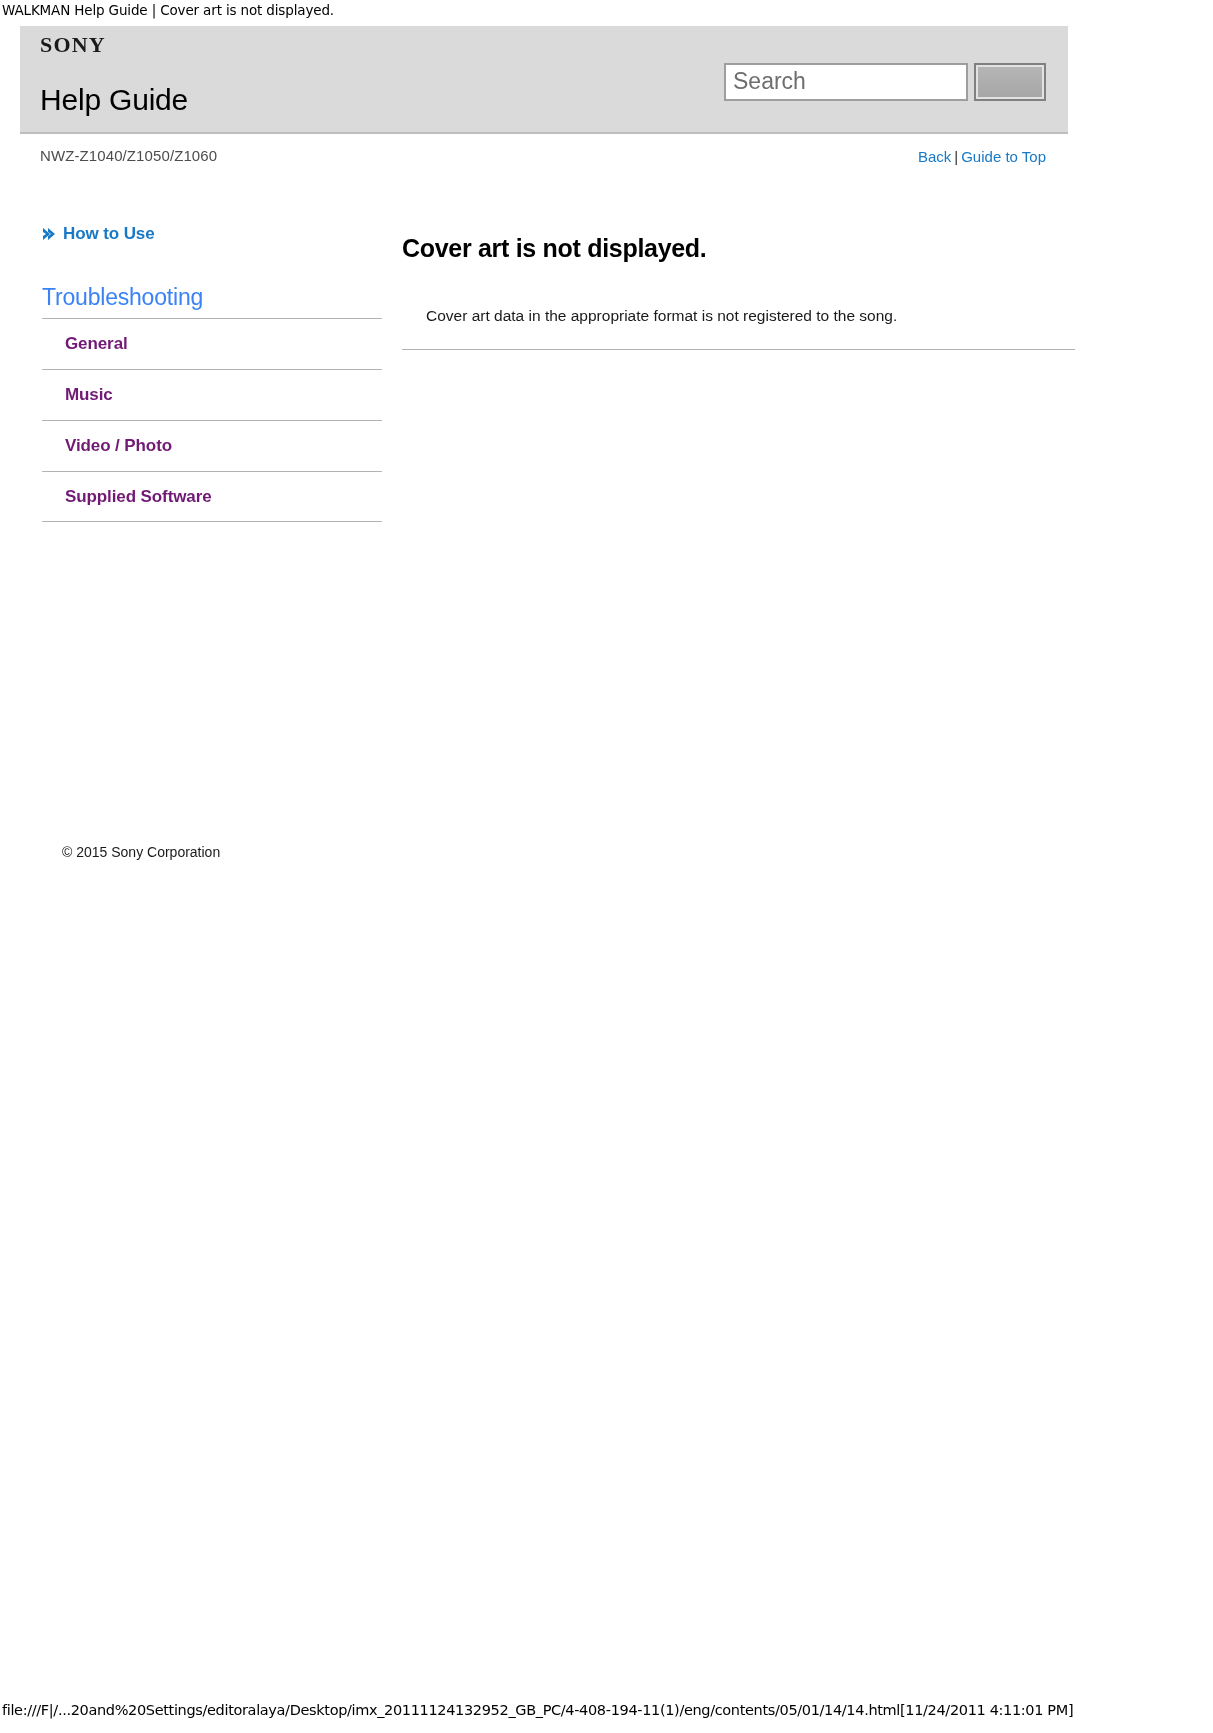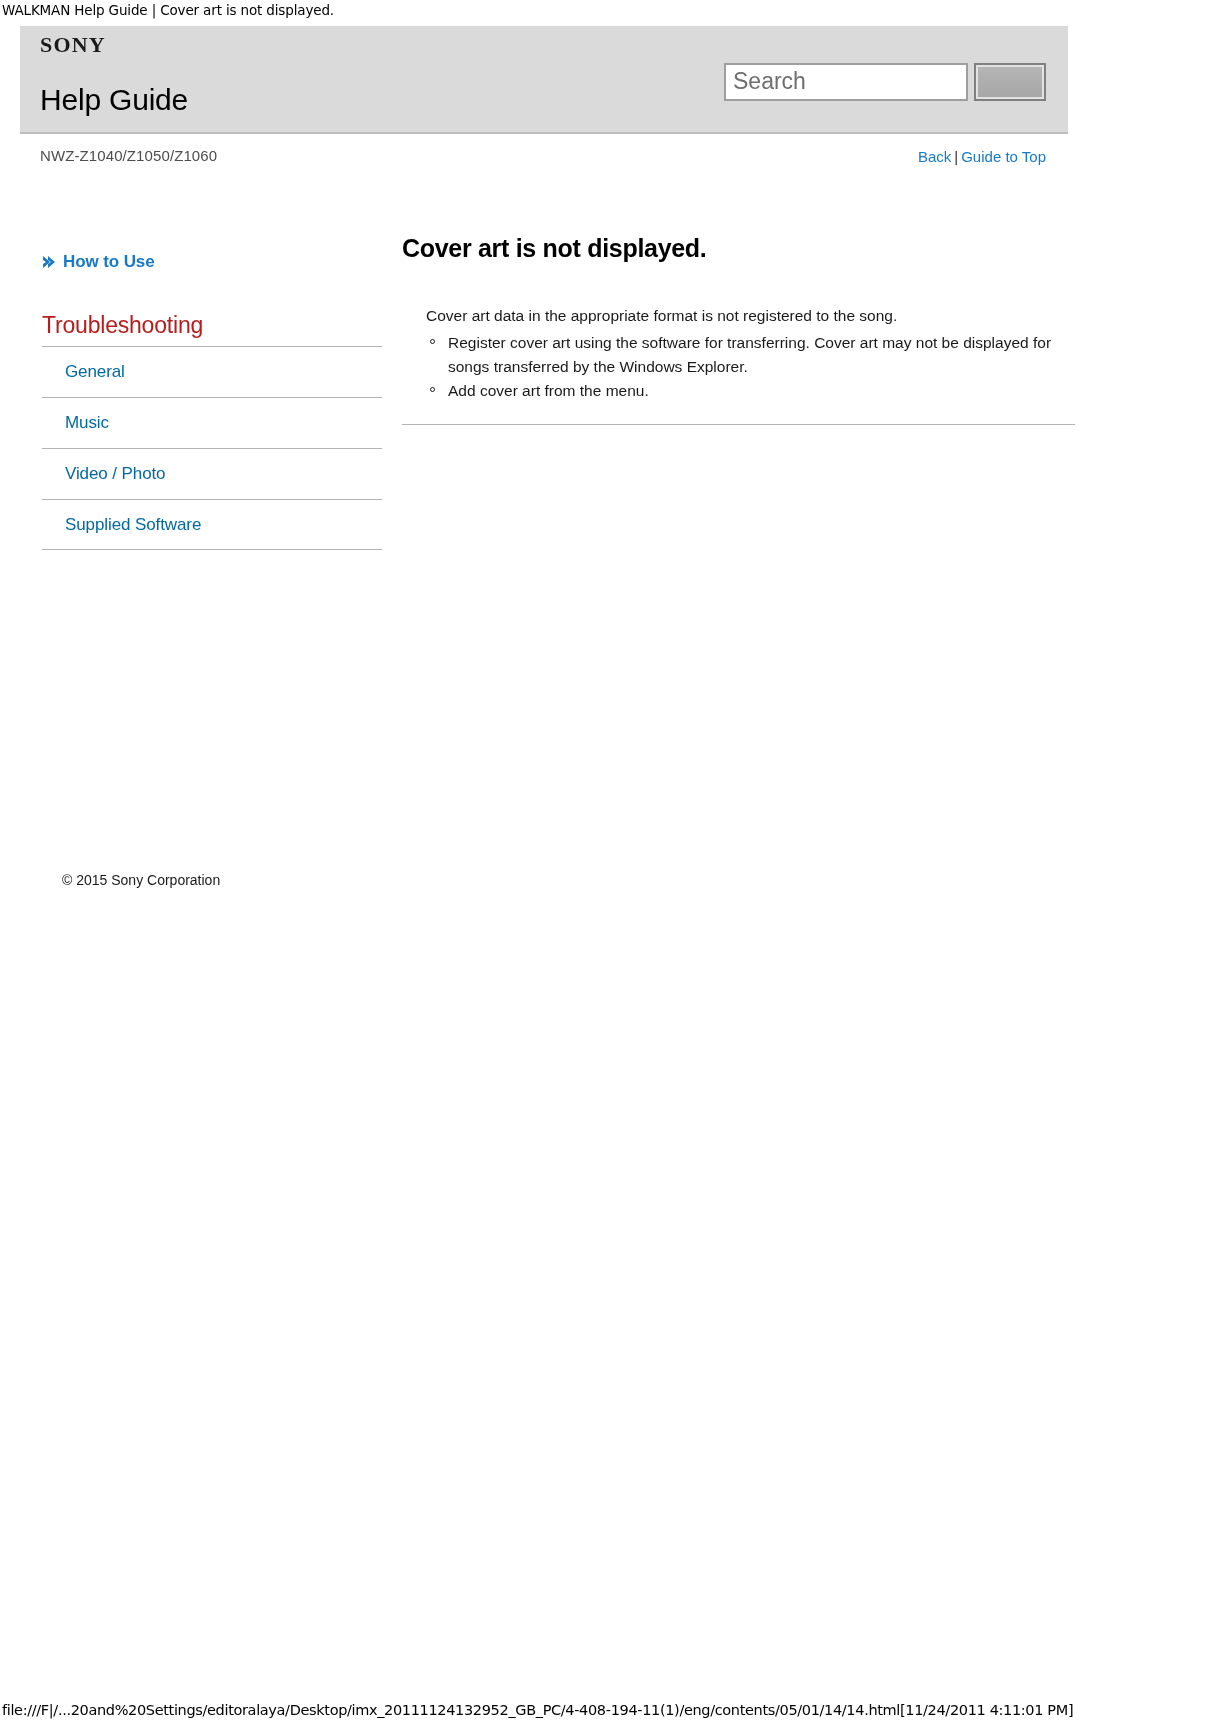--- a/index.html
+++ b/index.html
@@ -144,21 +144,21 @@
   .content {
     position: relative;
     margin: 0 20px;
     padding-top: 58px;
   }
 
   
   .sidebar {
     position: absolute;
     left: 22px;
-    top: 76px;
+    top: 48px;
     width: 340px;
   }
   .howto {
     display: flex;
     align-items: center;
     margin-bottom: 40px;
   }
   .howto-arrow {
     display: inline-block;
     width: 14px;
@@ -168,38 +168,38 @@
   }
   .howto-arrow svg { display: block; }
   .howto-label {
     font-size: 17px;
     font-weight: bold;
     color: #1879c6;
     letter-spacing: -0.1px;
   }
   .nav-section-title {
     font-size: 23px;
-    color: #b91c1c;
+    color: #3b82f6;
     font-weight: normal;
     padding-bottom: 7px;
     letter-spacing: -0.2px;
   }
   .nav-list { list-style: none; margin: 0; padding: 0; }
   .nav-item {
     border-top: 1px solid #b3b3b3;
     height: 51px;
     display: flex;
     align-items: center;
     box-sizing: border-box;
   }
   .nav-item:last-child { border-bottom: 1px solid #b3b3b3; }
   .nav-item-label {
     font-size: 17px;
-    font-weight: normal;
-    color: #0369a1;
+    font-weight: bold;
+    color: #701a75;
     padding-left: 23px;
     letter-spacing: -0.1px;
   }
 
   .copyright {
     position: absolute;
     left: 20px;
     top: 620px;
     font-size: 14px;
     color: #1a1a1a;
@@ -313,23 +313,19 @@
           <span class="nav-item-label">Supplied Software</span>
         </li>
       </ul>
 
       <div class="copyright">© 2015 Sony Corporation</div>
     </div>
 
     <div class="article">
       <h1 class="article-title">Cover art is not displayed.</h1>
       <p class="article-lead">Cover art data in the appropriate format is not registered to the song.</p>
-      <ul class="bullet-list">
-        <li>Register cover art using the software for transferring. Cover art may not be displayed for songs transferred by the Windows Explorer.</li>
-        <li>Add cover art from the menu.</li>
-      </ul>
       <div class="article-rule"></div>
     </div>
 
   </div>
 </div>
 
 <div class="print-footer">file:///F|/...20and%20Settings/editoralaya/Desktop/imx_20111124132952_GB_PC/4-408-194-11(1)/eng/contents/05/01/14/14.html[11/24/2011 4:11:01 PM]</div>
 
 </body></html>

